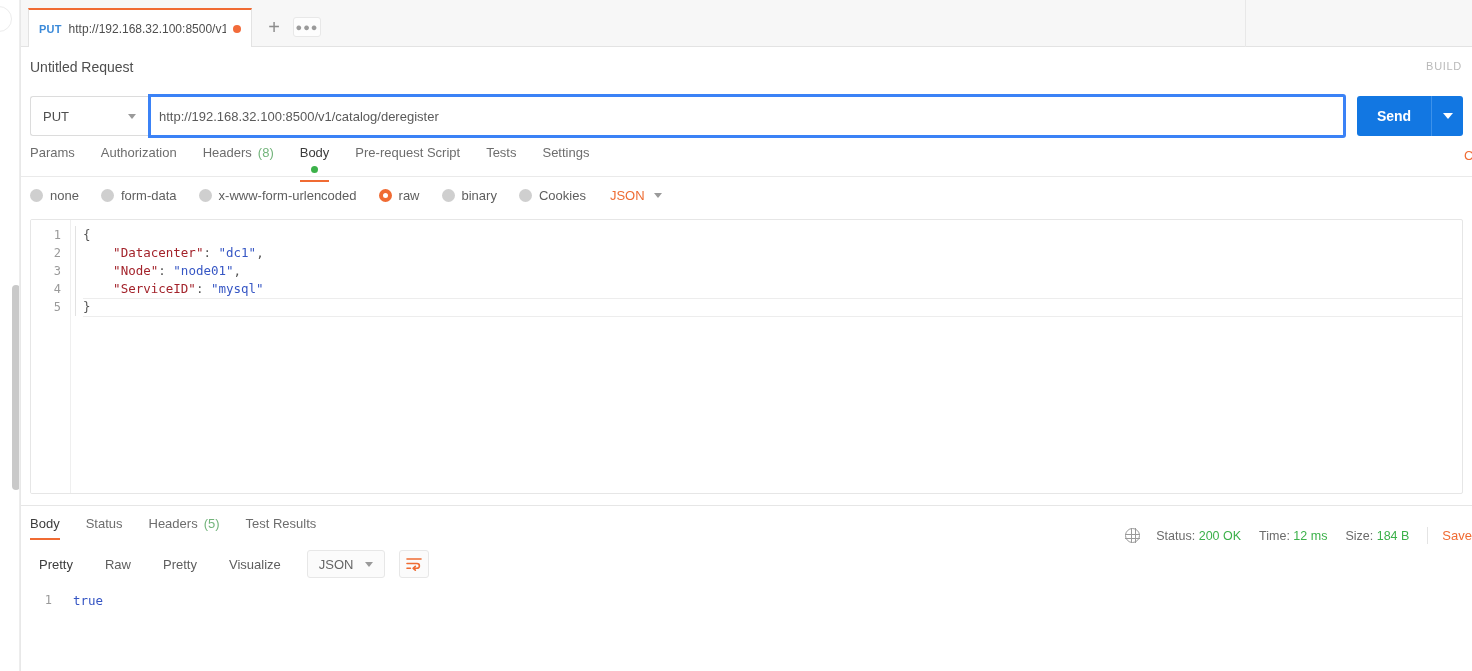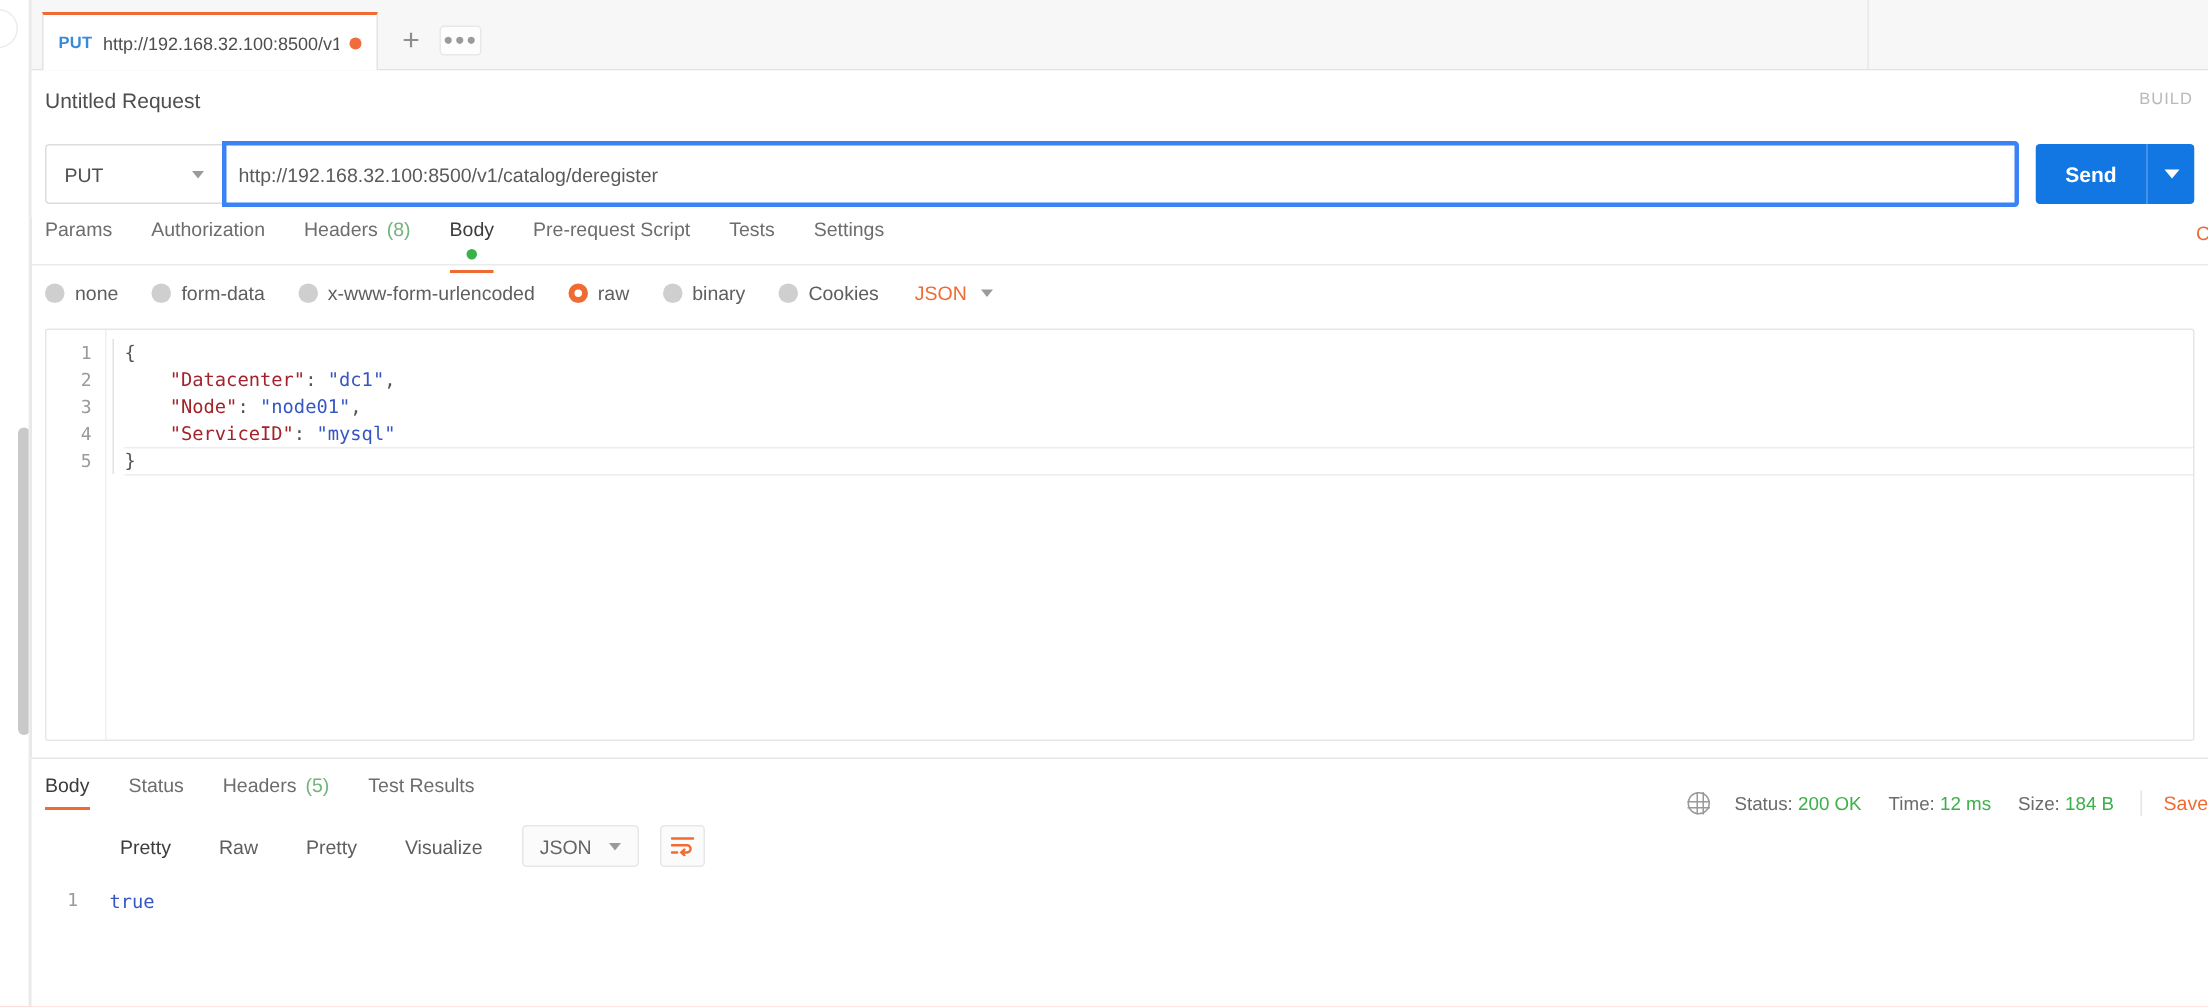--- a/index.html
+++ b/index.html
@@ -323,21 +323,21 @@
   }
   .meta-item { margin-right: 18px; white-space: nowrap; }
   .meta-val { color: #3cb14a; }
   .meta-divider { width: 1px; height: 17px; background: #e4e4e4; margin-right: 14px; }
   .save-link { color: #f06b33; font-size: 13px; white-space: nowrap; }
 
   
   .resp-toolbar {
     height: 42px;
     display: flex; align-items: center;
-    padding: 0 9px; gap: 0; margin-left: 41px;
+    padding: 0 9px; gap: 0;
   }
   .vt {
     font-size: 13px; color: #5e5e5e;
     padding: 0 16px;
   }
   .vt:first-child { color: #3c3c3c; padding-left: 9px; }
   .resp-json-sel {
     display: flex; align-items: center; gap: 12px;
     margin-left: 10px;
     padding: 0 11px;

